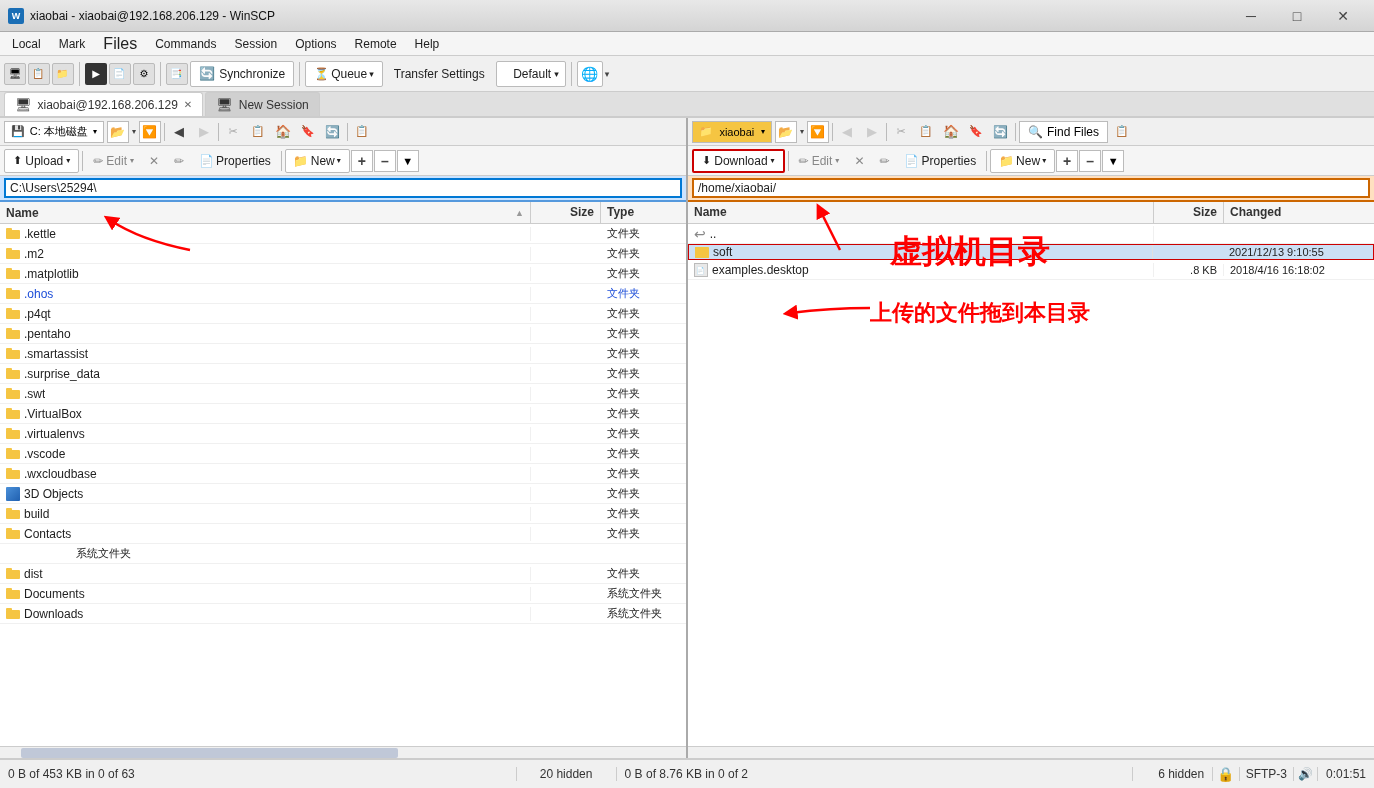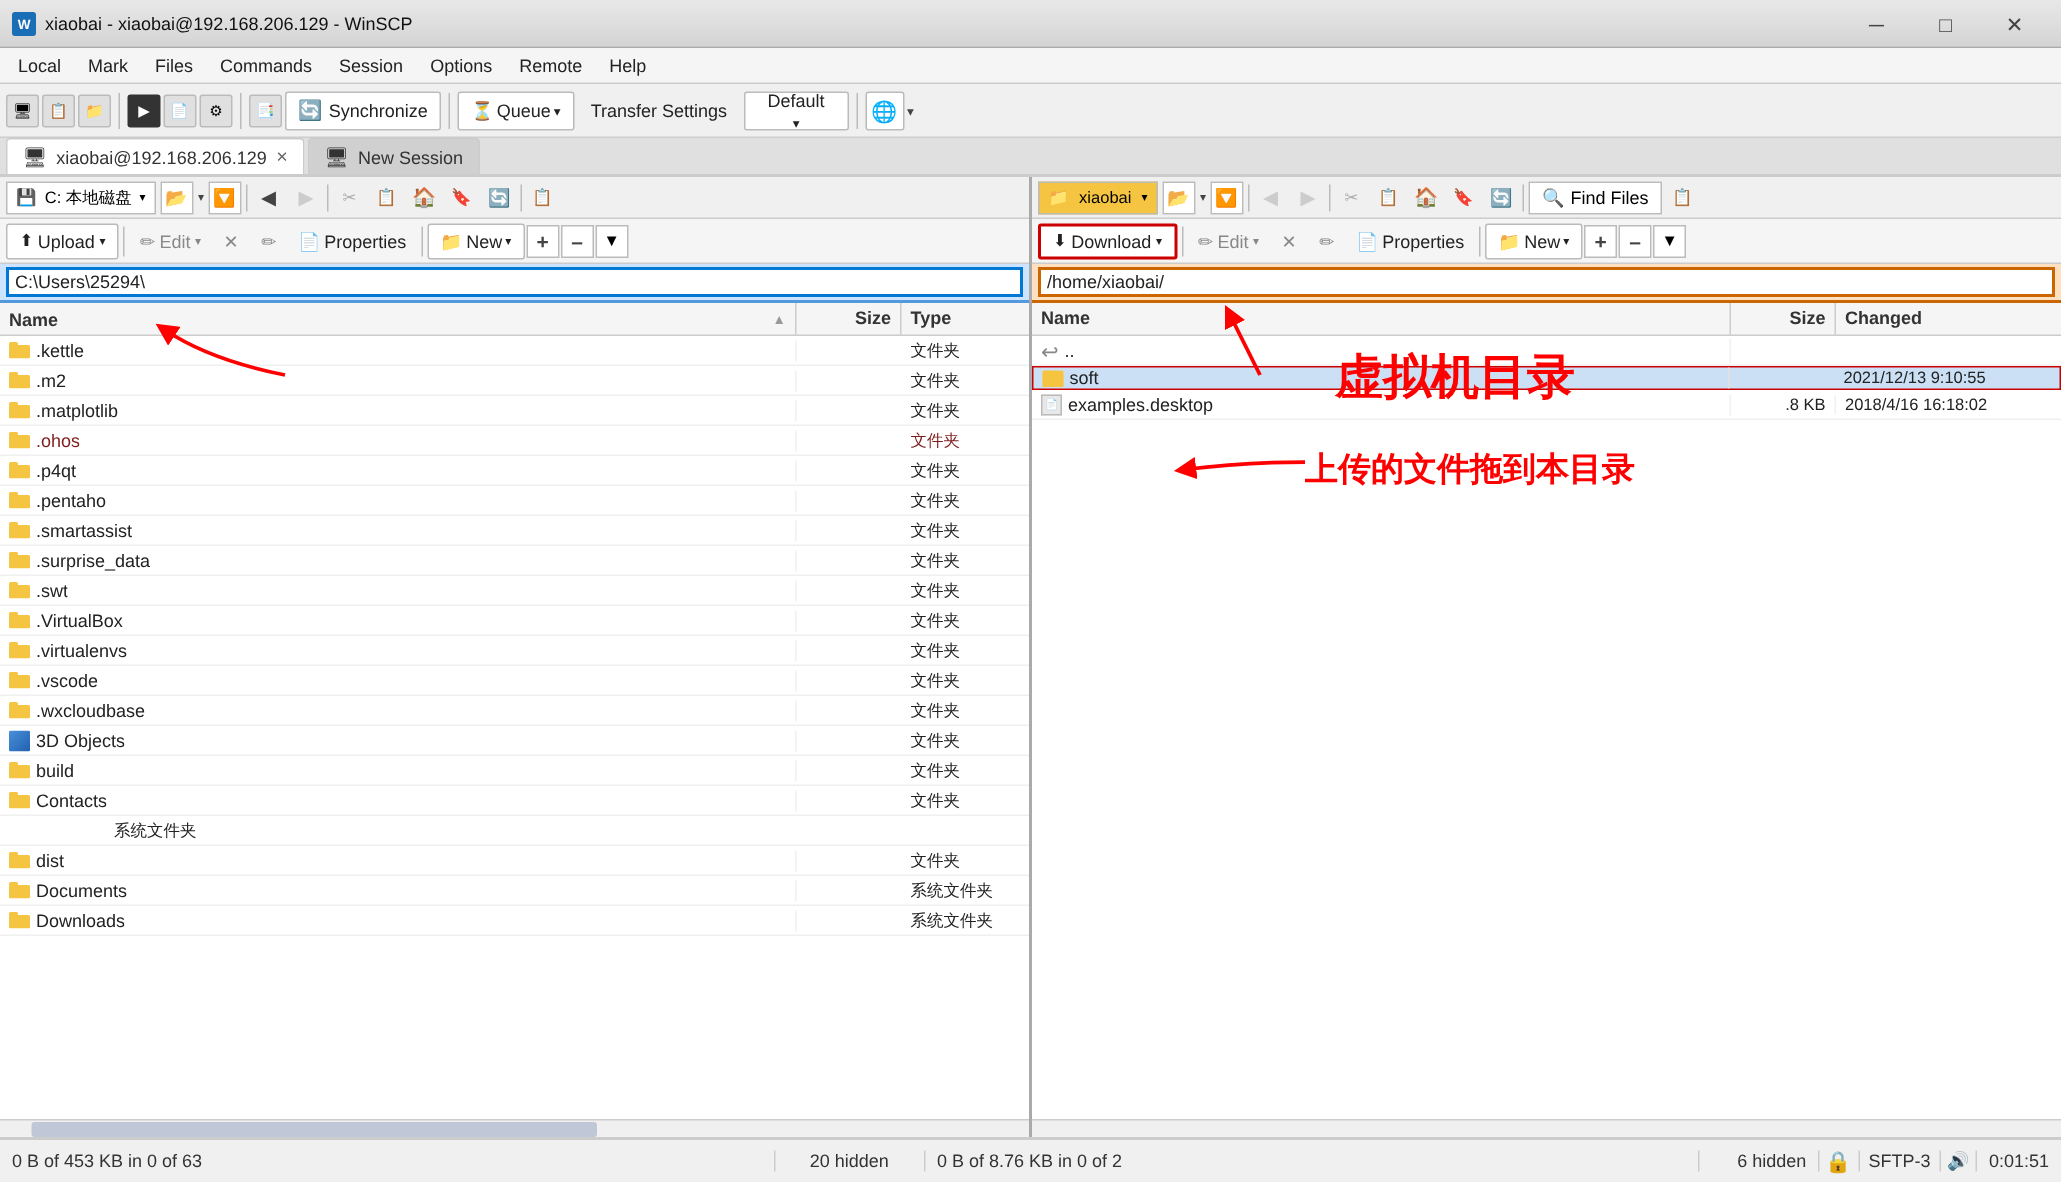--- a/index.html
+++ b/index.html
@@ -88,21 +88,21 @@
     <div style="display:flex;">
       <div style="width:46px;height:32px;display:flex;align-items:center;justify-content:center;cursor:pointer;font-size:14px;color:#444;">─</div>
       <div style="width:46px;height:32px;display:flex;align-items:center;justify-content:center;cursor:pointer;font-size:14px;color:#444;">□</div>
       <div style="width:46px;height:32px;display:flex;align-items:center;justify-content:center;cursor:pointer;font-size:14px;color:#444;">✕</div>
     </div>
   </div>
 
   <div id="menu-bar" style="height:24px;background:#f5f5f5;display:flex;align-items:center;padding:0 4px;border-bottom:1px solid #ccc;gap:2px;">
     <span class="menu-item" style="padding:2px 8px;cursor:pointer;color:#222;font-size:12px;border-radius:2px;">Local</span>
     <span class="menu-item" style="padding:2px 8px;cursor:pointer;color:#222;font-size:12px;border-radius:2px;">Mark</span>
-    <span class="menu-item" style="padding:2px 8px;cursor:pointer;color:#222;font-size:12px;border-radius:2px;">Files</span>
+    <span class="menu-item" style="padding:2px 8px;cursor:pointer;color:#222;font-size:16px;border-radius:2px;">Files</span>
     <span class="menu-item" style="padding:2px 8px;cursor:pointer;color:#222;font-size:12px;border-radius:2px;">Commands</span>
     <span class="menu-item" style="padding:2px 8px;cursor:pointer;color:#222;font-size:12px;border-radius:2px;">Session</span>
     <span class="menu-item" style="padding:2px 8px;cursor:pointer;color:#222;font-size:12px;border-radius:2px;">Options</span>
     <span class="menu-item" style="padding:2px 8px;cursor:pointer;color:#222;font-size:12px;border-radius:2px;">Remote</span>
     <span class="menu-item" style="padding:2px 8px;cursor:pointer;color:#222;font-size:12px;border-radius:2px;">Help</span>
   </div>
 
   <div id="toolbar" style="height:36px;background:#f0f0f0;display:flex;align-items:center;padding:0 4px;border-bottom:1px solid #ccc;gap:2px;">
 
     <div style="width:22px;height:22px;background:#e0e0e0;border:1px solid #bbb;border-radius:2px;cursor:pointer;display:flex;align-items:center;justify-content:center;font-size:10px;">🖥</div>
@@ -120,21 +120,21 @@
     </div>
     <div style="width:1px;height:24px;background:#bbb;margin:0 3px;"></div>
     <div style="height:26px;padding:0 8px;display:flex;align-items:center;cursor:pointer;border:1px solid #bbb;border-radius:2px;font-size:12px;background:#fff;gap:2px;color:#222;">
       <span>⏳</span>
       <span>Queue</span>
       <span style="font-size:9px;">▾</span>
     </div>
     <div style="height:26px;padding:0 8px;display:flex;align-items:center;cursor:pointer;border:1px solid transparent;border-radius:2px;font-size:12px;background:transparent;color:#222;">
       <span>Transfer Settings</span>
     </div>
-    <div style="height:26px;padding:0 6px;display:flex;align-items:center;cursor:pointer;border:1px solid #bbb;border-radius:2px;font-size:12px;background:#fff;gap:3px;color:#222;min-width:70px;justify-content:center;flex-direction:column;">
+    <div style="height:26px;padding:0 6px;display:flex;align-items:center;cursor:pointer;border:1px solid #bbb;border-radius:2px;font-size:12px;background:#fff;gap:3px;color:#222;min-width:70px;justify-content:flex-end;">
       <span>Default</span>
       <span style="font-size:9px;">▾</span>
     </div>
     <div style="width:1px;height:24px;background:#bbb;margin:0 3px;"></div>
     <div style="width:26px;height:26px;border:1px solid #bbb;border-radius:2px;cursor:pointer;background:#fff;display:flex;align-items:center;justify-content:center;font-size:14px;">🌐</div>
     <span style="font-size:9px;color:#444;">▾</span>
   </div>
 
   <div id="tab-bar" style="height:26px;background:#e0e0e0;display:flex;align-items:flex-end;padding-left:4px;border-bottom:2px solid #ccc;">
     <div style="height:24px;padding:0 10px;display:flex;align-items:center;gap:6px;cursor:pointer;border:1px solid #ccc;border-bottom:none;background:white;font-size:12px;color:#333;margin-right:2px;border-top-left-radius:3px;border-top-right-radius:3px;">
@@ -252,21 +252,21 @@
       <div style="flex:1;padding:0 6px;display:flex;align-items:center;gap:4px;border-right:1px solid #f0f0f0;overflow:hidden;">
         <svg width="14" height="11" viewBox="0 0 14 11">
                 <rect x="0" y="2" width="14" height="9" rx="1" fill="#f5c542"></rect>
                 <rect x="0" y="0" width="6" height="3" rx="1" fill="#f5c542"></rect>
               </svg>
         <span style="overflow:hidden;text-overflow:ellipsis;white-space:nowrap;">.matplotlib</span>
       </div>
       <div style="width:70px;padding:0 6px;border-right:1px solid #f0f0f0;text-align:right;font-size:11px;"></div>
       <div style="width:85px;padding:0 6px;font-size:11px;">文件夹</div>
     </div>
-          <div style="display: flex; align-items: center; height: 20px; border-bottom: 1px solid rgb(240, 240, 240); cursor: pointer; font-size: 12px; color: #7f1d1d;">
+          <div style="display: flex; align-items: center; height: 20px; border-bottom: 1px solid rgb(240, 240, 240); cursor: pointer; font-size: 12px; color: #1d4ed8;">
       <div style="flex:1;padding:0 6px;display:flex;align-items:center;gap:4px;border-right:1px solid #f0f0f0;overflow:hidden;">
         <svg width="14" height="11" viewBox="0 0 14 11">
                 <rect x="0" y="2" width="14" height="9" rx="1" fill="#f5c542"></rect>
                 <rect x="0" y="0" width="6" height="3" rx="1" fill="#f5c542"></rect>
               </svg>
         <span style="overflow:hidden;text-overflow:ellipsis;white-space:nowrap;">.ohos</span>
       </div>
       <div style="width:70px;padding:0 6px;border-right:1px solid #f0f0f0;text-align:right;font-size:11px;"></div>
       <div style="width:85px;padding:0 6px;font-size:11px;">文件夹</div>
     </div>

